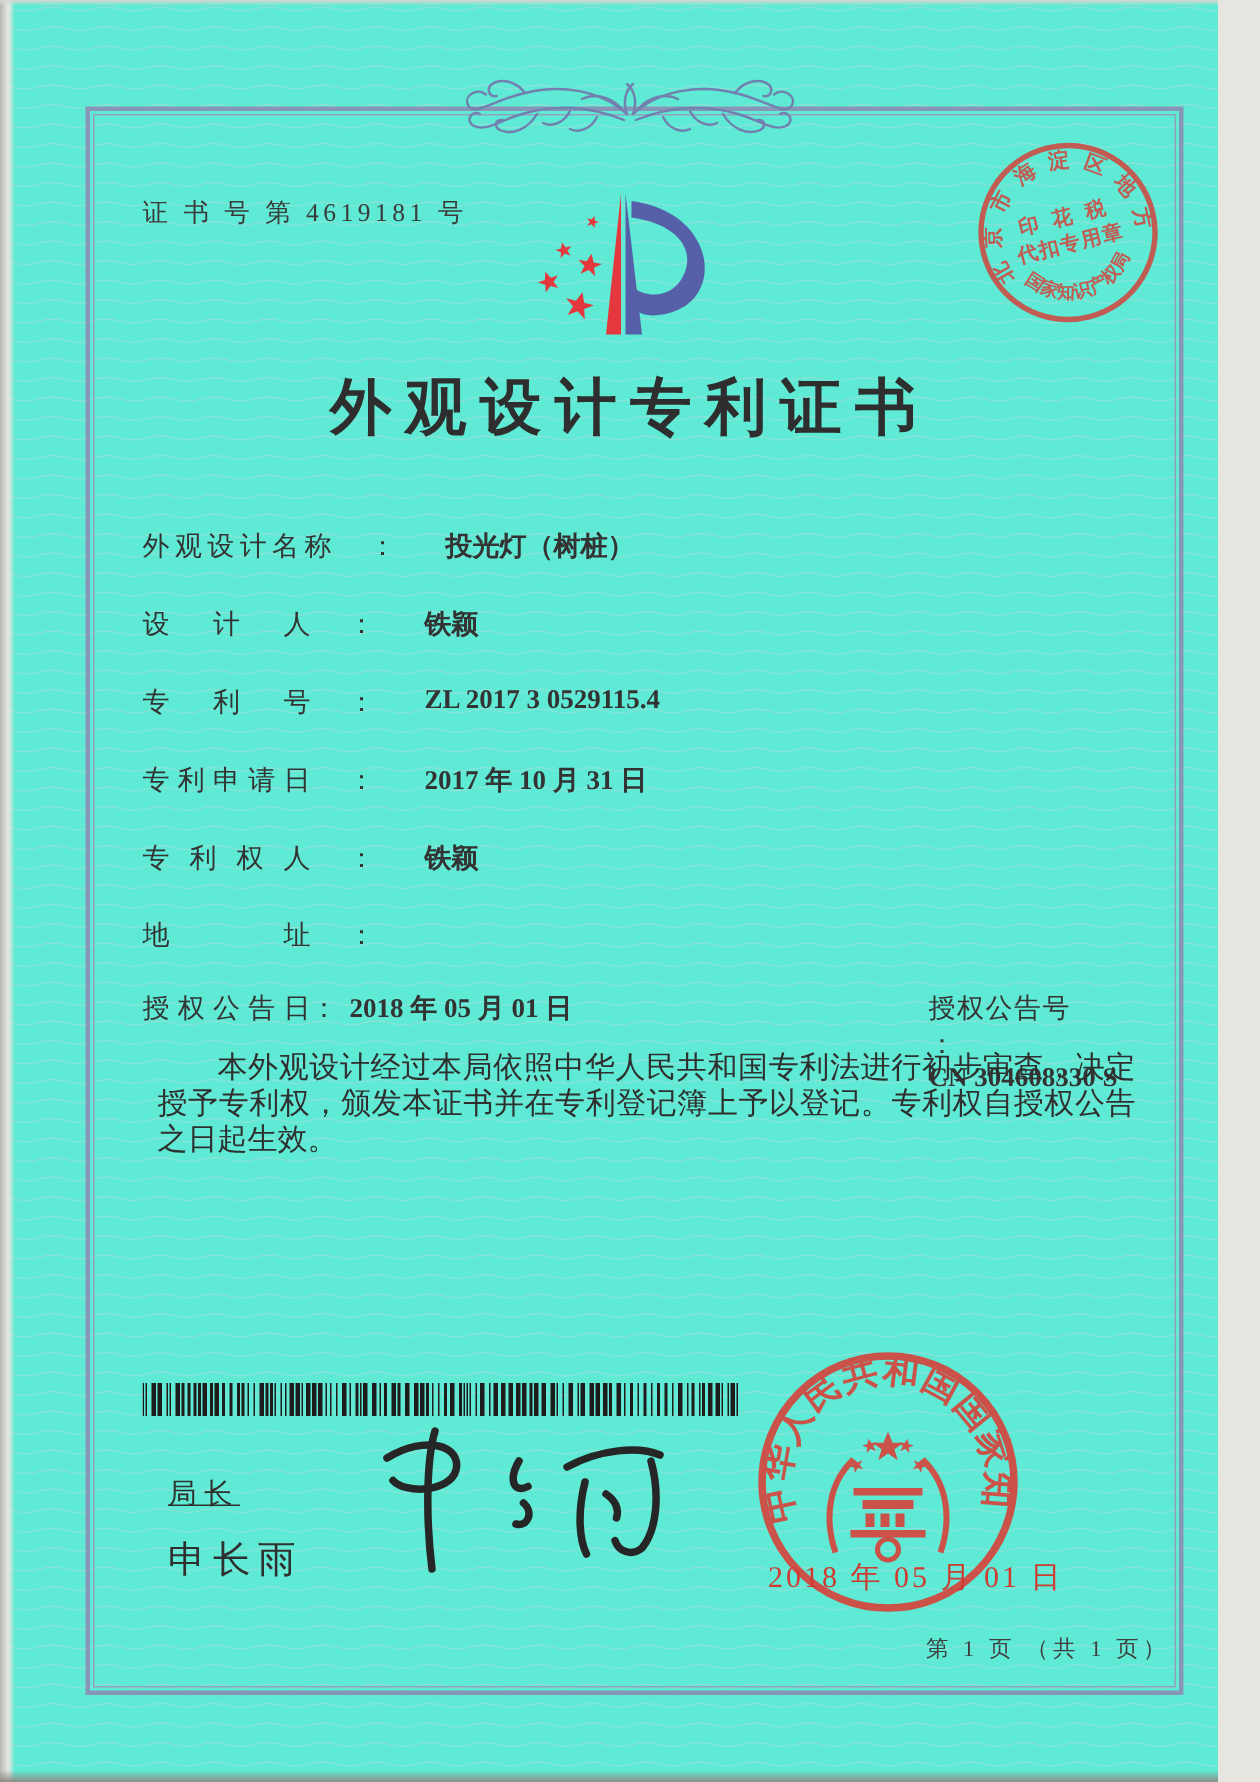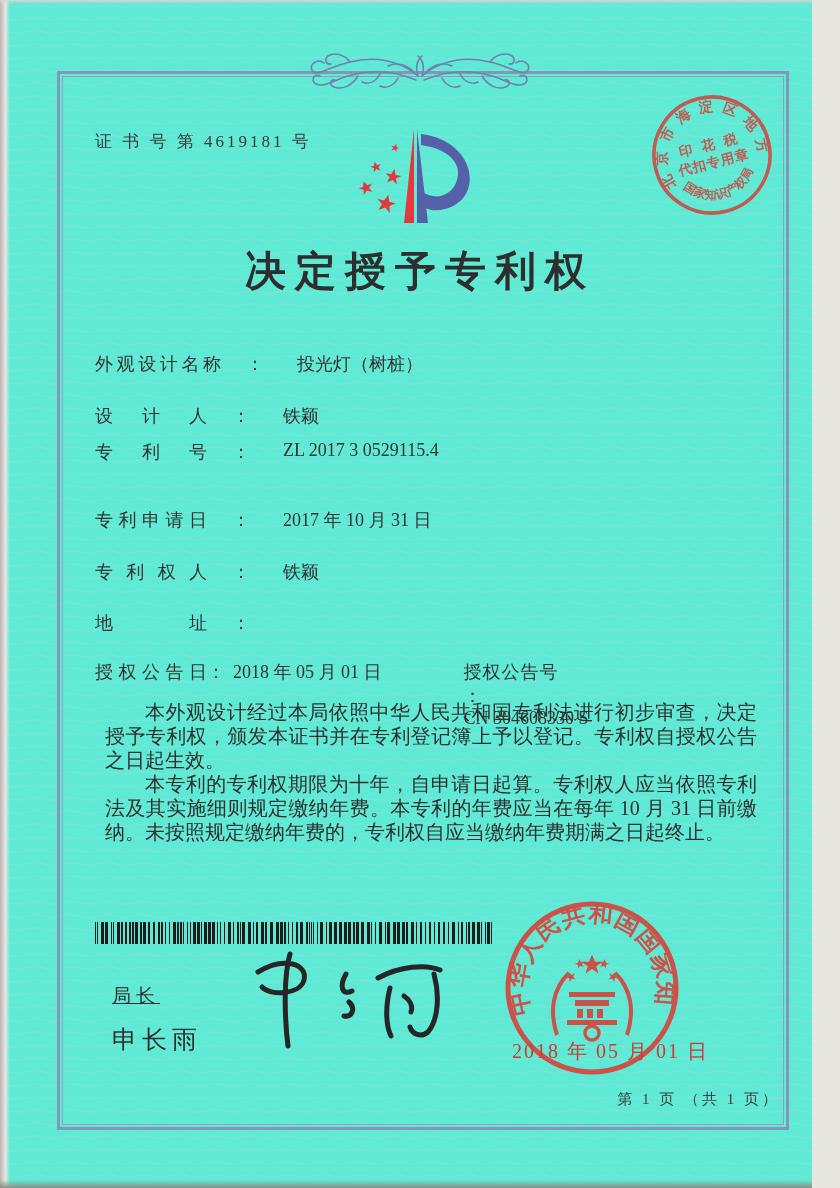--- a/index.html
+++ b/index.html
@@ -23,23 +23,23 @@
   .frame-inner{position:absolute;left:2px;top:2px;right:2px;bottom:2px;
     border:1px solid #93a1bd;}
   .ornament{position:absolute;left:288px;top:40px;width:264px;height:60px;}
   .cert-no{position:absolute;left:95px;top:130px;font-size:17px;letter-spacing:3px;color:#3a3a3a;}
   .logo{position:absolute;left:328px;top:114px;width:185px;height:138px;}
   .title{position:absolute;left:0;top:244px;width:840px;text-align:center;
     font-size:41px;font-weight:bold;letter-spacing:9px;color:#2e2e2e;margin:0;}
   .field-row{position:absolute;left:95px;font-size:18px;color:#333;display:flex;align-items:flex-start;gap:25px;}
   .field-label{display:inline-block;width:112px;text-align:justify;text-align-last:justify;}
   .field-colon{display:inline-block;margin-right:8px;}
-  .field-value{display:inline-block;}
+  .field-value{display:inline-block;font-weight:bold;}
   .addr-value{width:528px;line-height:29px;}
-  .grant-row{position:absolute;left:95px;top:660px;width:650px;font-size:18px;display:flex;}
+  .grant-row{position:absolute;left:95px;top:660px;width:650px;font-size:18px;display:flex;justify-content:space-between;}
   .grant-left{display:flex;}
   .grant-right{display:flex;margin-left:82px;flex-direction:column;}
   .grant-right .field-label{width:94px;}
   .paragraphs{position:absolute;left:105px;top:700px;width:652px;
     font-size:20px;line-height:24px;text-align:justify;color:#2f2f2f;}
   .paragraphs p{margin:0;text-indent:2em;}
   .barcode{position:absolute;left:95px;top:922px;width:402px;height:22px;}
   .sig-role{position:absolute;left:112px;top:983px;font-size:19px;letter-spacing:5px;color:#2f2f2f;text-decoration:underline;}
   .sig-name{position:absolute;left:112px;top:1023px;font-size:25px;letter-spacing:5px;color:#2f2f2f;}
   .signature{position:absolute;left:228px;top:942px;width:230px;height:112px;}
@@ -94,33 +94,33 @@
       <use href="#st" transform="translate(48,53) scale(0.55) rotate(-14)"></use>
       <use href="#st" transform="translate(65,63) scale(0.8) rotate(10)"></use>
       <use href="#st" transform="translate(38,74) scale(0.72) rotate(-20)"></use>
       <use href="#st" transform="translate(58,90) scale(0.95) rotate(14)"></use>
     </g>
     <polygon points="86,15 76,109 86,109" fill="#e5383e"></polygon>
     <polygon points="89,15 89,109 100,109" fill="#5560a8"></polygon>
     <path d="M 93 20 C 147 27 155 80 123 93 C 108 99 97 96 93 90 L 93 77 C 105 86 121 84 128 69 C 136 50 121 35 93 31 Z" fill="#5560a8"></path>
   </svg>
 
-  <h1 class="title">决定授予专利权</h1>
+  <h1 class="title">外观设计专利证书</h1>
 
   <div class="field-row" style="top:352px">
     <span class="field-label" style="width:126px">外观设计名称</span>
       <span class="field-colon">：</span>
       <span class="field-value">投光灯（树桩）</span>
   </div>
   <div class="field-row" style="top:404px">
     <span class="field-label">设计人</span>
       <span class="field-colon">：</span>
       <span class="field-value">铁颖</span>
   </div>
-  <div class="field-row" style="top:440px">
+  <div class="field-row" style="top:456px">
     <span class="field-label">专利号</span>
       <span class="field-colon">：</span>
       <span class="field-value">ZL 2017 3 0529115.4</span>
   </div>
   <div class="field-row" style="top:508px">
     <span class="field-label">专利申请日</span>
       <span class="field-colon">：</span>
       <span class="field-value">2017 年 10 月 31 日</span>
   </div>
   <div class="field-row" style="top:560px">
@@ -140,21 +140,20 @@
     </span>
     <span class="grant-right">
       <span class="field-label">授权公告号</span>
         <span class="field-colon">：</span>
         <span class="field-value">CN 304608330 S</span>
     </span>
   </div>
 
   <div class="paragraphs">
     <p>本外观设计经过本局依照中华人民共和国专利法进行初步审查，决定授予专利权，颁发本证书并在专利登记簿上予以登记。专利权自授权公告之日起生效。</p>
-    <p>本专利的专利权期限为十年，自申请日起算。专利权人应当依照专利法及其实施细则规定缴纳年费。本专利的年费应当在每年 10 月 31 日前缴纳。未按照规定缴纳年费的，专利权自应当缴纳年费期满之日起终止。</p>
   </div>
 
   <svg class="barcode" id="barcode" viewBox="0 0 402 22">
       <rect x="0" y="0" width="1" height="22" fill="#1c1c1c"></rect>
       <rect x="2" y="0" width="1" height="22" fill="#1c1c1c"></rect>
       <rect x="6" y="0" width="3" height="22" fill="#1c1c1c"></rect>
       <rect x="10" y="0" width="3" height="22" fill="#1c1c1c"></rect>
       <rect x="16" y="0" width="1" height="22" fill="#1c1c1c"></rect>
       <rect x="18" y="0" width="1" height="22" fill="#1c1c1c"></rect>
       <rect x="22" y="0" width="3" height="22" fill="#1c1c1c"></rect>

